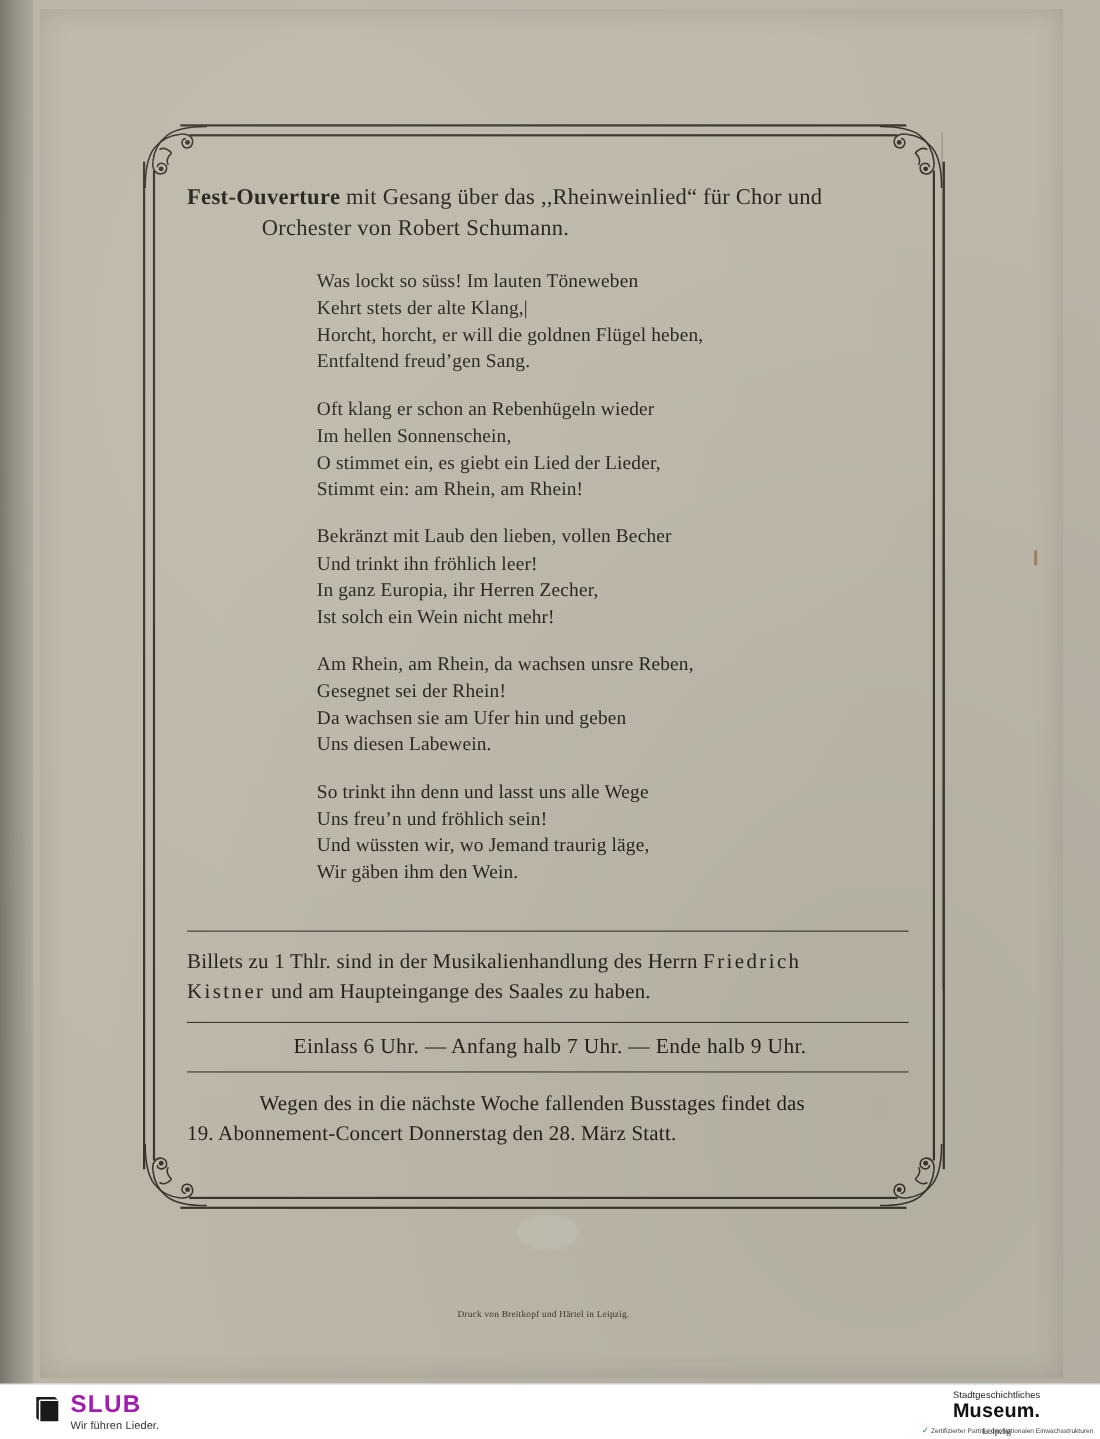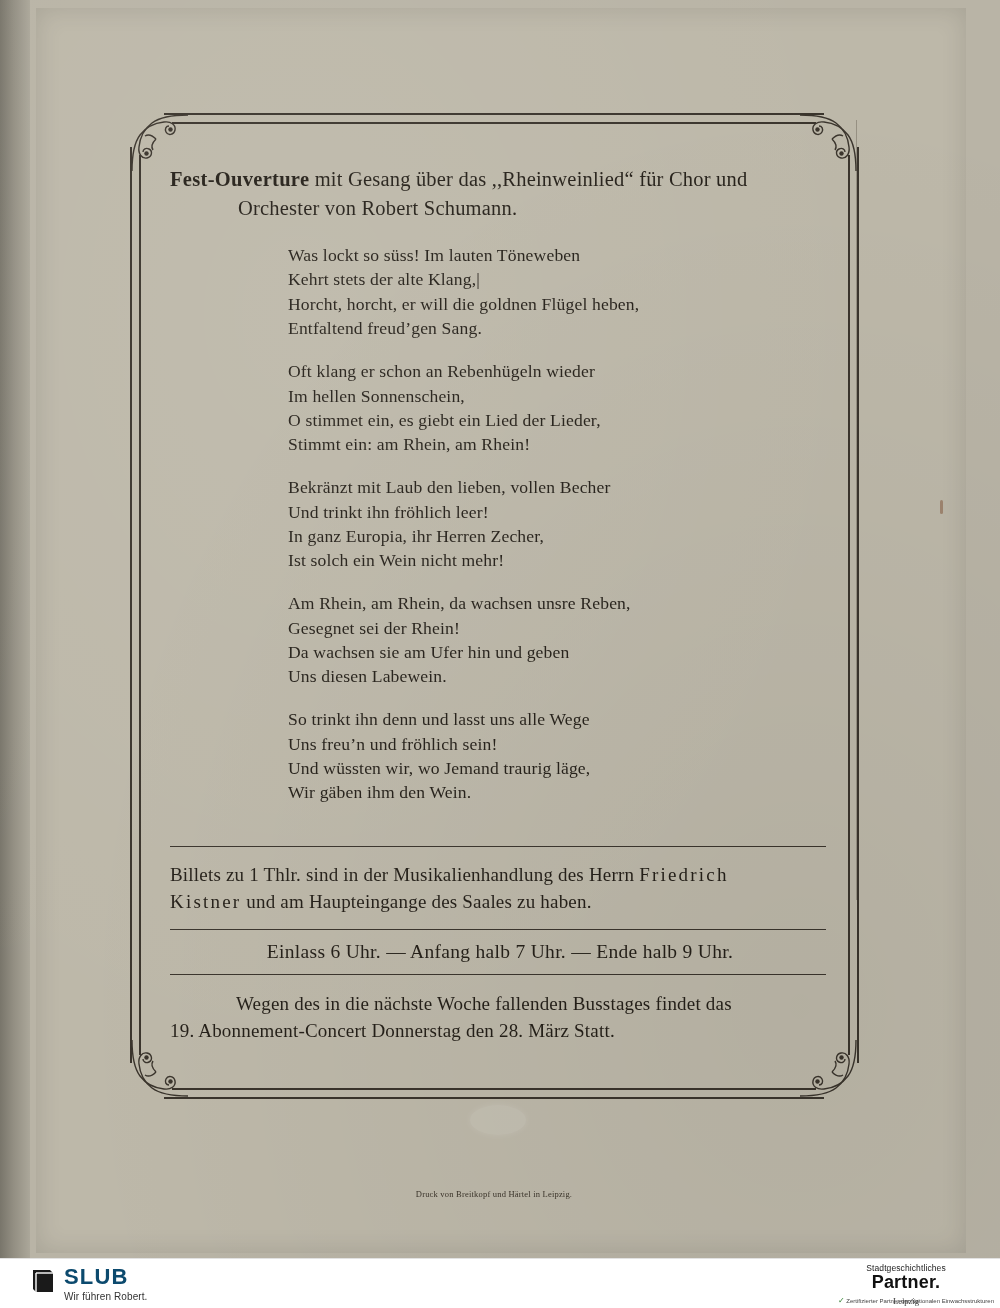--- a/index.html
+++ b/index.html
@@ -220,21 +220,21 @@
     width: 26px; height: 26px;
     margin-right: 8px;
     margin-top: 2px;
   }
   #slub-text-wrap { line-height: 1; }
   #slub-name {
     font-family: "Liberation Sans", sans-serif;
     font-size: 22px;
     font-weight: bold;
     letter-spacing: 1.2px;
-    color: #0c4a6e;
+    color: #a21caf;
   }
   #slub-claim {
     font-family: "Liberation Sans", sans-serif;
     font-size: 10px;
     color: #333;
     margin-top: 4px;
     letter-spacing: 0.1px;
   }
   #museum {
     position: absolute;
@@ -421,27 +421,27 @@
   <div id="slub">
     <div id="slub-mark">
       <svg width="26" height="26" viewBox="0 0 26 26">
         <path d="M3 2 H20 L23 5 V24 H6 L3 21 Z" fill="#1a1a1a"></path>
         <path d="M6 5 H23" stroke="#ffffff" stroke-width="1.4" fill="none"></path>
         <path d="M6 5 V24" stroke="#ffffff" stroke-width="1.4" fill="none"></path>
       </svg>
     </div>
     <div id="slub-text-wrap">
       <div id="slub-name">SLUB</div>
-      <div id="slub-claim">Wir führen Robert.</div>
+      <div id="slub-claim">Wir führen Lieder.</div>
     </div>
   </div>
 
   <div id="museum">
     <div id="museum-line1">Stadtgeschichtliches</div>
-    <div id="museum-name">Partner.</div>
+    <div id="museum-name">Museum.</div>
     <div id="museum-city">Leipzig</div>
   </div>
 
   <div id="cert">
     <span class="check">✓</span>
     <span>Zertifizierter Partner der Nationalen Einwachsstrukturen</span>
   </div>
 </div>
 
 </body></html>

